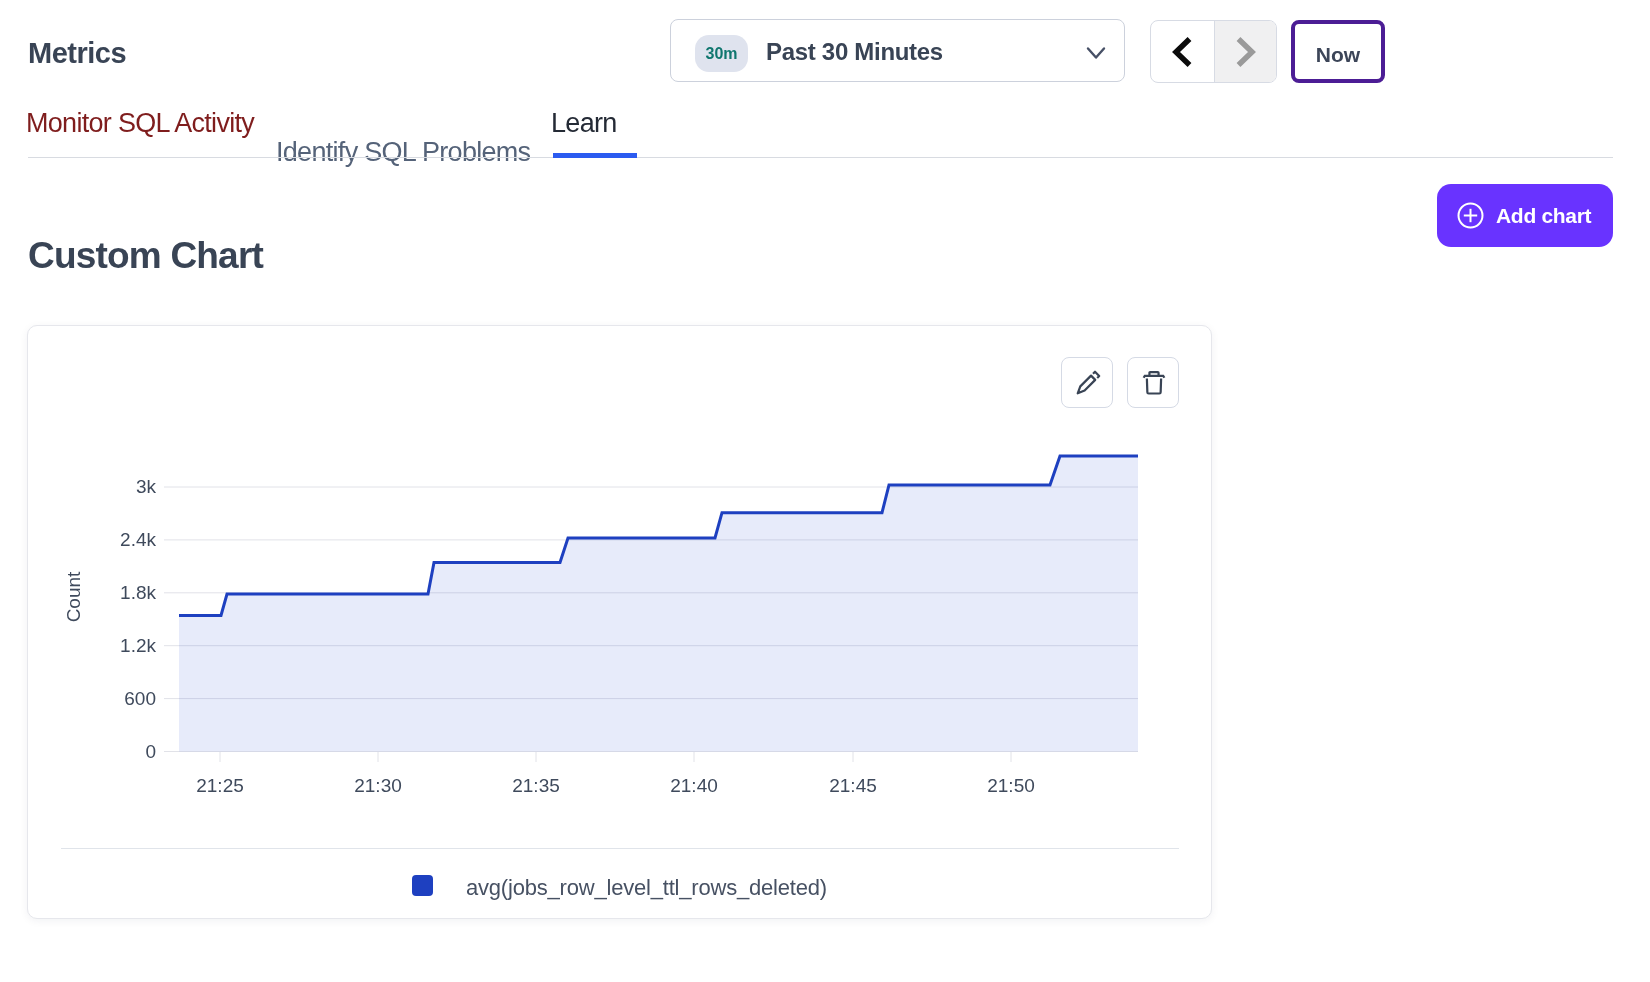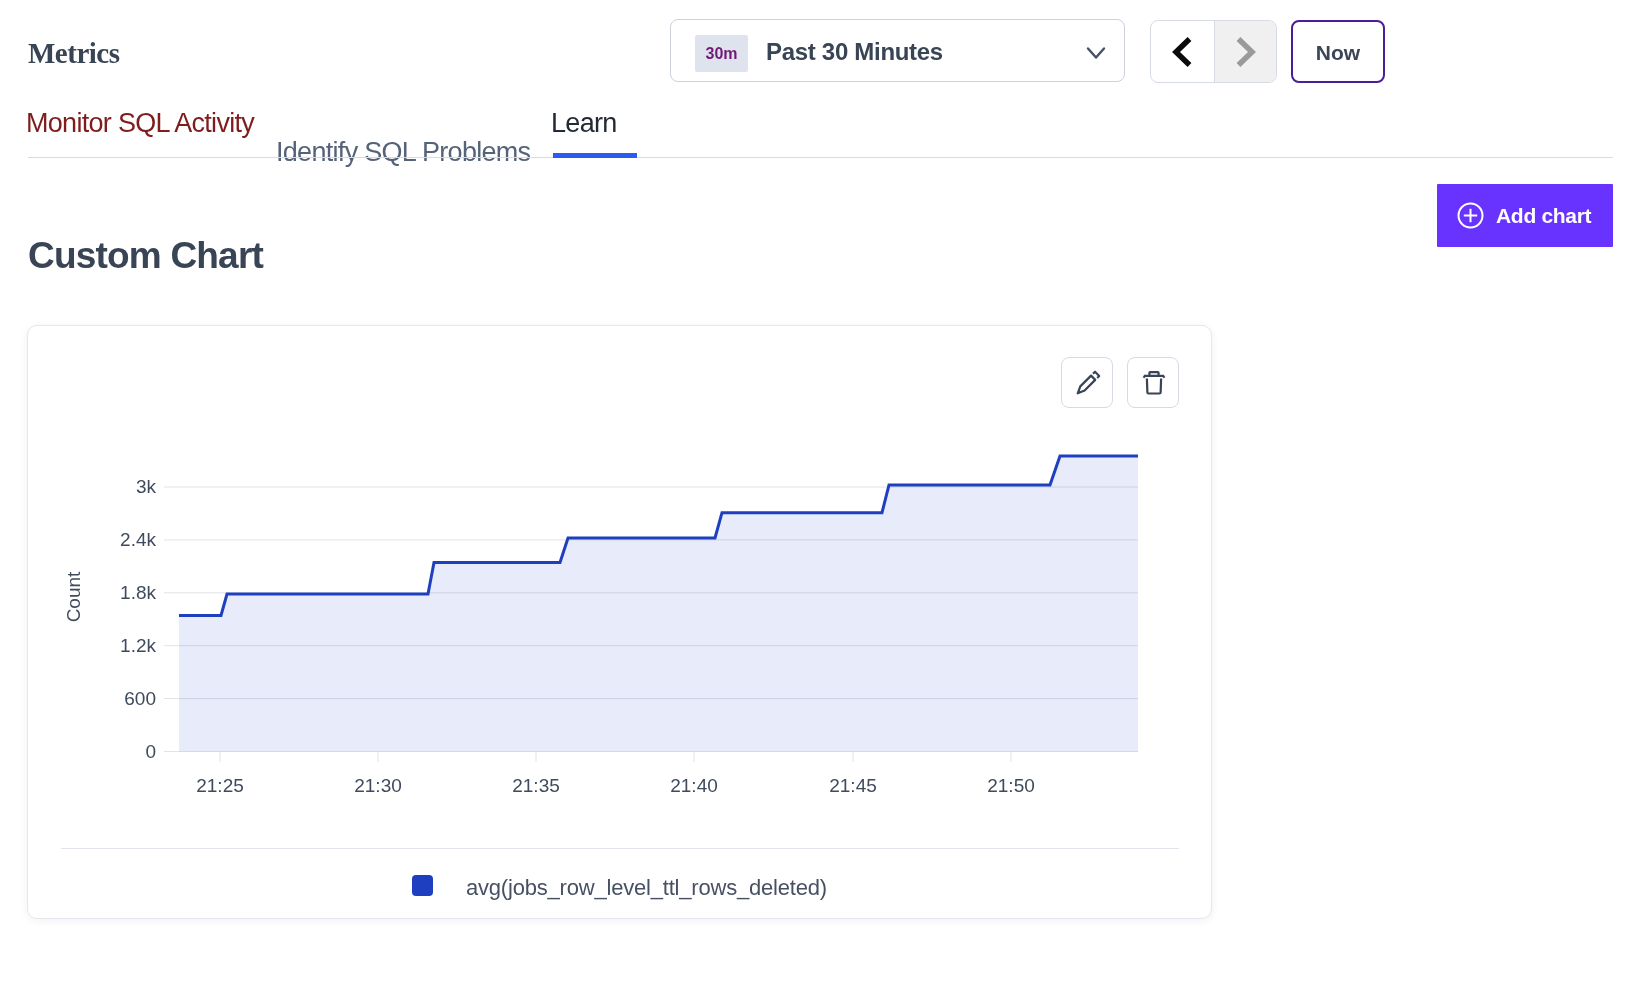--- a/index.html
+++ b/index.html
@@ -5,49 +5,49 @@
   * { margin:0; padding:0; box-sizing:border-box; }
   html,body { width:1650px; height:982px; background:#ffffff; font-family:"Liberation Sans", sans-serif; overflow:hidden; }
   .abs { position:absolute; }
   #page { position:relative; width:1650px; height:982px; }
   .h1 { font-weight:bold; color:#394455; }
 </style>
 </head>
 <body>
 <div id="page">
 
-  <div class="abs h1" style="left:28px; top:37px; font-size:29px; letter-spacing:-0.5px;font-family:Liberation Serif, serif;">Metrics</div>
+  <div class="abs h1" style="left:28px; top:37px; font-size:29px; letter-spacing:-0.5px;">Metrics</div>
 
   <div class="abs" style="left:670px; top:19px; width:455px; height:63px; border:1px solid #ccd1dc; border-radius:8px; background:#fff;">
-    <div class="abs" style="left:24px; top:15px; width:53px; height:37px; background:#dfe3ee; border-radius:2px; text-align:center; line-height:37px; font-size:16px; font-weight:bold; color:#701a75;">30m</div>
+    <div class="abs" style="left:24px; top:15px; width:53px; height:37px; background:#dfe3ee; border-radius:14px; text-align:center; line-height:37px; font-size:16px; font-weight:bold; color:#0f766e;">30m</div>
     <div class="abs" style="left:95px; top:0; height:63px; line-height:63px; font-size:24px; font-weight:bold; color:#394455; letter-spacing:-0.3px;">Past 30 Minutes</div>
     <svg class="abs" style="left:412px; top:22px;" width="26" height="20" viewBox="0 0 26 20">
       <polyline points="5,6.5 13,15.5 21,6.5" fill="none" stroke="#475066" stroke-width="2.4" stroke-linecap="round" stroke-linejoin="round"></polyline>
     </svg>
   </div>
 
   <div class="abs" style="left:1150px; top:20px; width:127px; height:63px; border:1px solid #d7dbe4; border-radius:8px; background:#fff; overflow:hidden;">
     <div class="abs" style="left:63px; top:0; width:64px; height:63px; background:#f0f0f1; border-left:1px solid #d7dbe4;"></div>
     <svg class="abs" style="left:0; top:0;" width="127" height="63" viewBox="0 0 127 63">
       <polyline points="38.5,18 25,31 38.5,44" fill="none" stroke="#0b0b0b" stroke-width="5.5"></polyline>
       <polyline points="87.5,18 101,31 87.5,44" fill="none" stroke="#9a9a9a" stroke-width="5.5"></polyline>
     </svg>
   </div>
 
-  <div class="abs" style="left:1291px; top:20px; width:94px; height:63px; border:2px solid #4c1d95; border-radius:8px; background:#fff; text-align:center; line-height:61px; font-size:21px; font-weight:bold; color:#3c4558;">Now</div>
+  <div class="abs" style="left:1291px; top:20px; width:94px; height:63px; border:4px solid #4c1d95; border-radius:8px; background:#fff; text-align:center; line-height:61px; font-size:21px; font-weight:bold; color:#3c4558;">Now</div>
 
   <div class="abs" style="left:26px; top:108px; font-size:27px; letter-spacing:-0.7px; color:#7f1d1d;">Monitor SQL Activity</div>
   <div class="abs" style="left:276px; top:108px; font-size:27px; letter-spacing:-0.7px; color:#556379;margin-top:29px;">Identify SQL Problems</div>
   <div class="abs" style="left:551px; top:108px; font-size:27px; letter-spacing:-0.7px; color:#242a35;">Learn</div>
   <div class="abs" style="left:28px; top:157px; width:1585px; height:1px; background:#d8dbe1;"></div>
   <div class="abs" style="left:553px; top:153px; width:84px; height:5px; background:#2b5bf0;"></div>
 
   <div class="abs h1" style="left:28px; top:199px; font-size:37px; letter-spacing:-0.8px;margin-top:36px;">Custom Chart</div>
 
-  <div class="abs" style="left:1437px; top:184px; width:176px; height:63px; background:#6933ff; border-radius:1px;">
+  <div class="abs" style="left:1437px; top:184px; width:176px; height:63px; background:#6933ff; border-radius:14px;">
     <svg class="abs" style="left:20px; top:18px;" width="27" height="27" viewBox="0 0 27 27">
       <circle cx="13.5" cy="13.5" r="12" fill="none" stroke="#ffffff" stroke-width="2"></circle>
       <line x1="13.5" y1="6.8" x2="13.5" y2="20.2" stroke="#ffffff" stroke-width="2"></line>
       <line x1="6.8" y1="13.5" x2="20.2" y2="13.5" stroke="#ffffff" stroke-width="2"></line>
     </svg>
     <div class="abs" style="left:59px; top:0; height:63px; line-height:63px; font-size:21px; font-weight:bold; color:#ffffff; letter-spacing:-0.3px;">Add chart</div>
   </div>
 
   <div class="abs" style="left:27px; top:325px; width:1185px; height:594px; background:#fff; border:1px solid #e6e7ec; border-radius:10px; box-shadow:0 2px 8px rgba(20,30,60,0.06);"></div>
 

